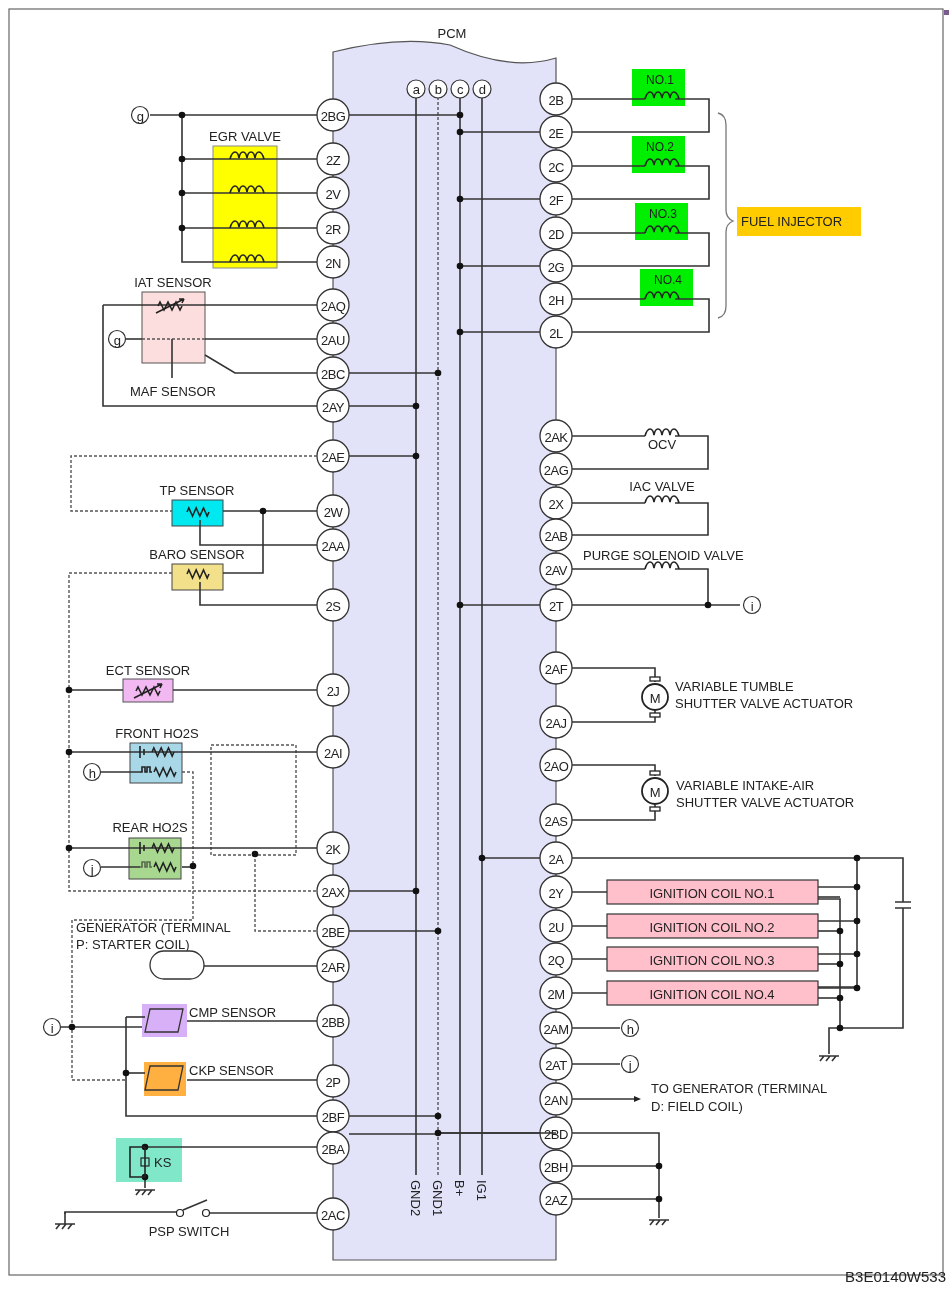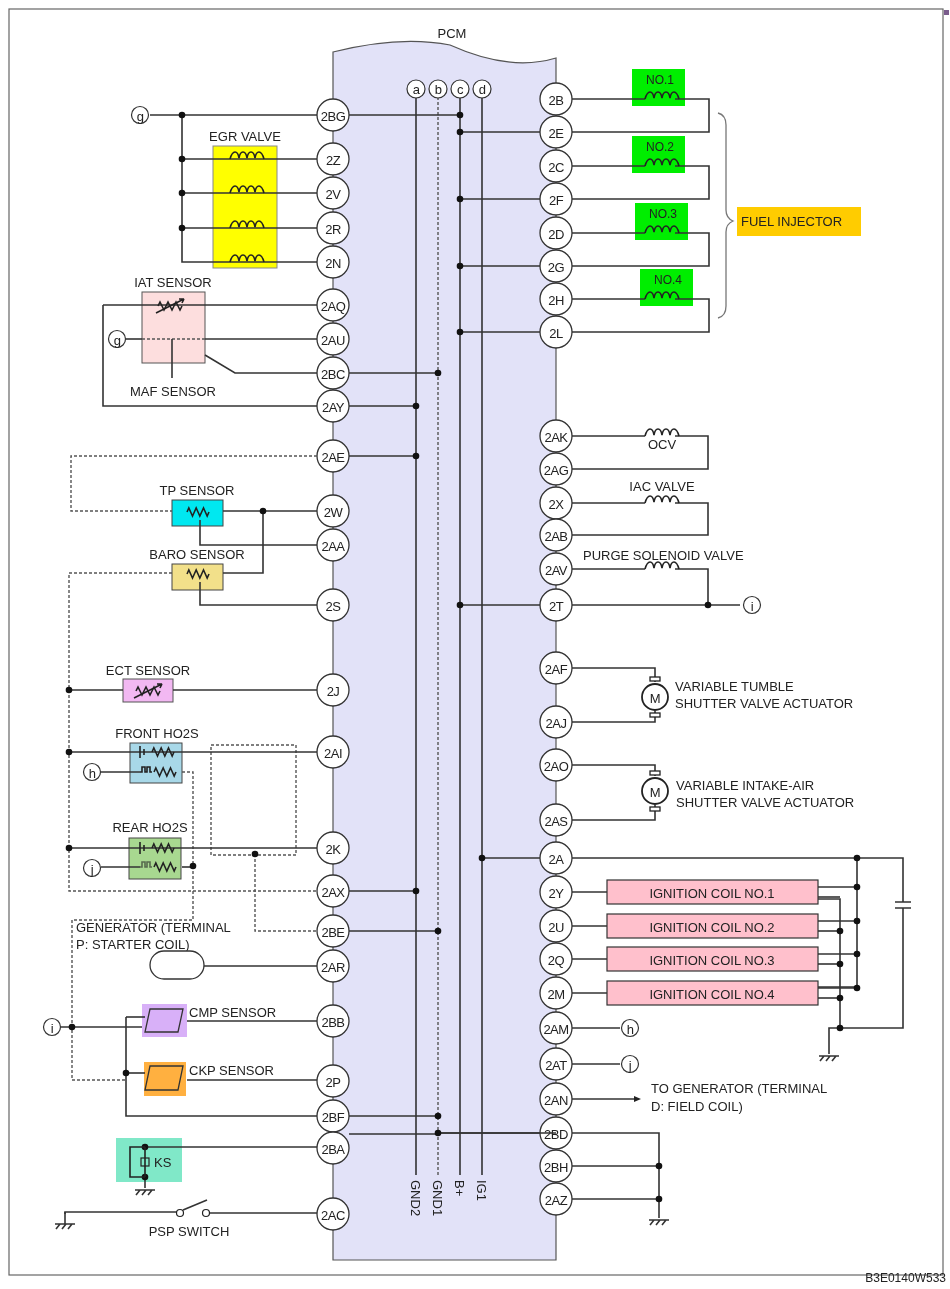--- a/index.html
+++ b/index.html
@@ -7,21 +7,21 @@
   #diagram { position: absolute; left: 0; top: 0; width: 950px; height: 1289px; }
   .wire { stroke: #333; stroke-width: 1.6; fill: none; }
   .wire-dash { stroke: #555; stroke-width: 1.4; fill: none; stroke-dasharray: 3 2; }
   .dot { fill: #111; }
   .pin-circle { fill: #ffffff; stroke: #333; stroke-width: 1.3; }
   .pin-text { font-family: "Liberation Sans", sans-serif; font-size: 13px; fill: #222; text-anchor: middle; dominant-baseline: central; letter-spacing: -0.5px; }
   .lbl { font-family: "Liberation Sans", sans-serif; font-size: 13px; fill: #222; }
   .lbl-small { font-family: "Liberation Sans", sans-serif; font-size: 12px; fill: #222; }
   .coil { stroke: #222; stroke-width: 1.6; fill: none; }
   .frame { fill: none; stroke: #666; stroke-width: 1.2; }
-  #footer-code { position: absolute; right: 4px; bottom: 4px; font-family: "Liberation Sans", sans-serif; font-size: 12px; color: #222; }
+  #footer-code { position: absolute; right: 4px; bottom: 4px; font-family: "Liberation Sans", sans-serif; font-size: 15px; color: #222; }
 </style>
 </head>
 <body>
 
 <svg id="diagram" viewBox="0 0 950 1289" xmlns="http://www.w3.org/2000/svg">
 
   <rect class="frame" x="9" y="9" width="934" height="1266"></rect>
   <rect x="944" y="10" width="5" height="5" fill="#7a5c8c"></rect>
 
   <path id="pcm-body" d="M333,52 Q400,35 450,45 Q510,72 556,58 L556,1260 L333,1260 Z" fill="#e2e2f8" stroke="#555" stroke-width="1.2"></path>

